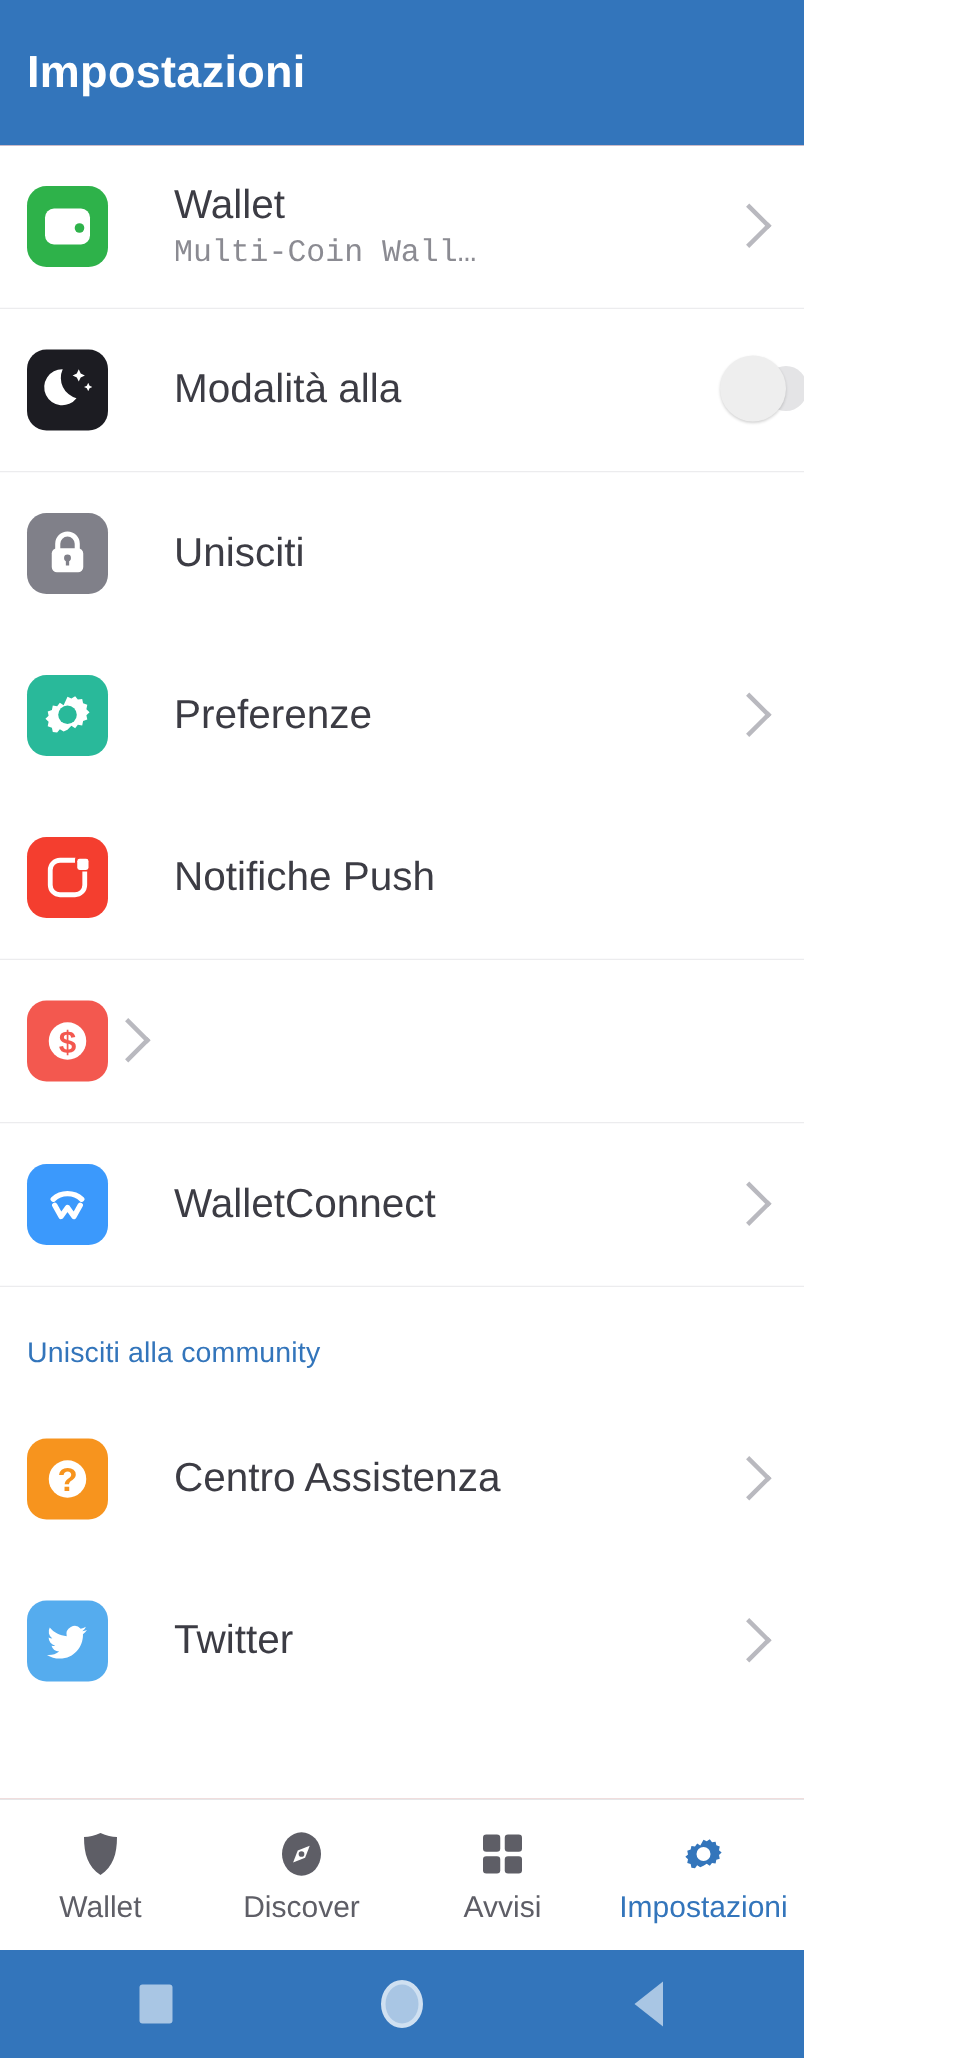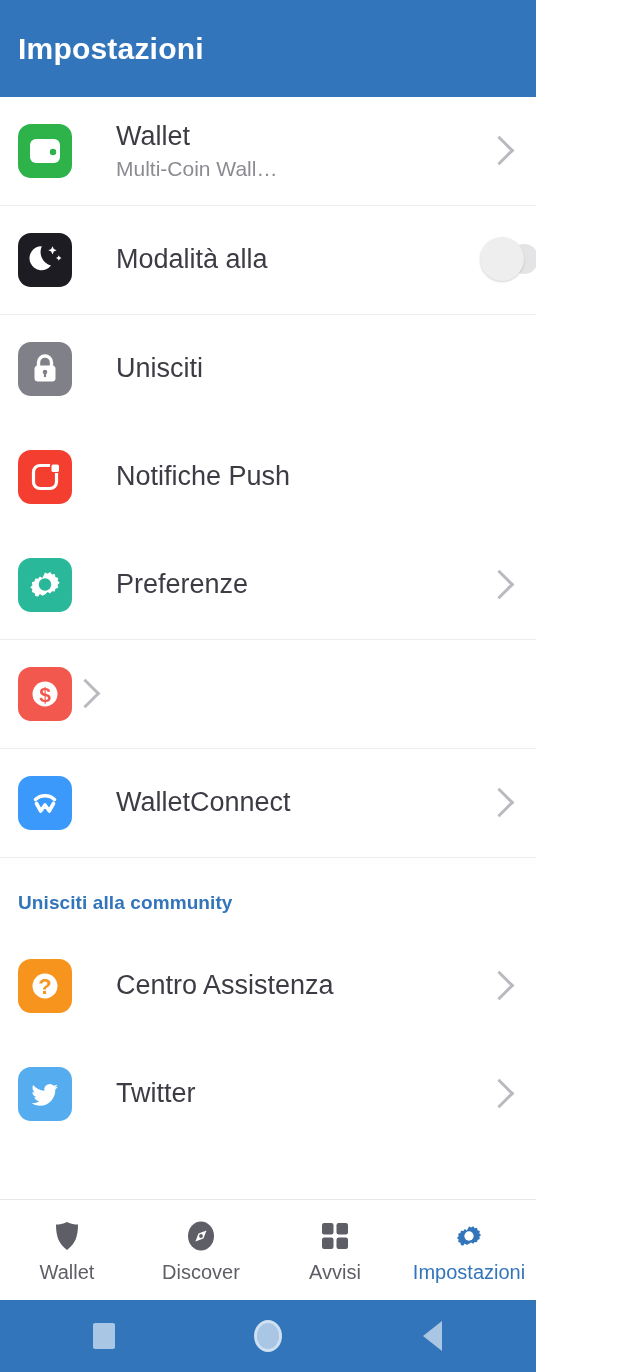--- a/index.html
+++ b/index.html
@@ -85,20 +85,21 @@
     font-size: 27px;
     color: #3c3c44;
     line-height: 1.15;
     white-space: nowrap;
   }
   .row-sub {
     font-size: 21px;
     color: #8b8b92;
     margin-top: 5px;
     white-space: nowrap;
+    font-family: Liberation Mono, monospace;
   }
   .chevron {
     flex: 0 0 auto;
     width: 26px;
     height: 40px;
     position: relative;
     margin-right: 6px;
   }
   .chevron::before {
     content: "";
@@ -138,21 +139,21 @@
     width: 28px;
     height: 30px;
     border-radius: 15px;
     background: #e4e4e6;
   }
 
   
   .section-header {
     padding: 34px 6px 18px 18px;
     font-size: 19px;
-    font-weight: bold;
+    font-weight: normal;
     color: #3375bb;
     background: #ffffff;
     letter-spacing: 0.1px;
   }
 
   
   .tabbar {
     flex: 0 0 auto;
     height: 100px;
     background: #ffffff;
@@ -277,44 +278,44 @@
           <rect x="25.9" y="30" width="2.2" height="5" fill="#808089"></rect>
         </svg>
       </div>
       <div class="row-text">
         <div class="row-label">Unisciti</div>
       </div>
       <div class="chevron hidden"></div>
     </div>
 
     <div class="row">
+      <div class="row-icon" style="background:#29b99a">
+        <svg width="54" height="54" viewBox="0 0 54 54" aria-hidden="true">
+          <path d="M27 14.5l2.6 1.2 2.5-1.6 1.8 2.3 2.9-.4.6 2.9 2.8 1-.6 2.9 2.1 2-2.1 2 .6 2.9-2.8 1-.6 2.9-2.9-.4-1.8 2.3-2.5-1.6L27 36.5l-2.6 1.2-2.5-1.6-1.8 2.3-2.9-.4-.6-2.9-2.8-1 .6-2.9-2.1-2 2.1-2-.6-2.9 2.8-1 .6-2.9 2.9.4 1.8-2.3 2.5 1.6z" fill="#ffffff"></path>
+          <circle cx="27" cy="26.5" r="6.2" fill="#29b99a"></circle>
+        </svg>
+      </div>
+      <div class="row-text">
+        <div class="row-label">Preferenze</div>
+      </div>
+      <div class="chevron"></div>
+    </div>
+
+    <div class="row">
       <div class="row-icon" style="background:#f43e2f">
         <svg width="54" height="54" viewBox="0 0 54 54" aria-hidden="true">
           <rect x="15.5" y="15.5" width="23" height="23" rx="6.5" fill="none" stroke="#ffffff" stroke-width="3.2"></rect>
           <rect x="32" y="13" width="10" height="10" rx="2" fill="#f43e2f"></rect>
           <rect x="33.5" y="14.5" width="7.5" height="7.5" rx="1.6" fill="#ffffff"></rect>
         </svg>
       </div>
       <div class="row-text">
         <div class="row-label">Notifiche Push</div>
       </div>
       <div class="chevron hidden"></div>
-    </div>
-
-    <div class="row">
-      <div class="row-icon" style="background:#29b99a">
-        <svg width="54" height="54" viewBox="0 0 54 54" aria-hidden="true">
-          <path d="M27 14.5l2.6 1.2 2.5-1.6 1.8 2.3 2.9-.4.6 2.9 2.8 1-.6 2.9 2.1 2-2.1 2 .6 2.9-2.8 1-.6 2.9-2.9-.4-1.8 2.3-2.5-1.6L27 36.5l-2.6 1.2-2.5-1.6-1.8 2.3-2.9-.4-.6-2.9-2.8-1 .6-2.9-2.1-2 2.1-2-.6-2.9 2.8-1 .6-2.9 2.9.4 1.8-2.3 2.5 1.6z" fill="#ffffff"></path>
-          <circle cx="27" cy="26.5" r="6.2" fill="#29b99a"></circle>
-        </svg>
-      </div>
-      <div class="row-text">
-        <div class="row-label">Preferenze</div>
-      </div>
-      <div class="chevron"></div>
     </div>
 
     <div class="divider"></div>
 
     <div class="row">
       <div class="row-icon" style="background:#f3584f">
         <svg width="54" height="54" viewBox="0 0 54 54" aria-hidden="true">
           <circle cx="27" cy="27" r="12.5" fill="#ffffff"></circle>
           <text x="27" y="35" text-anchor="middle" font-family="Liberation Sans, sans-serif" font-size="21" font-weight="bold" fill="#f3584f">$</text>
         </svg>

